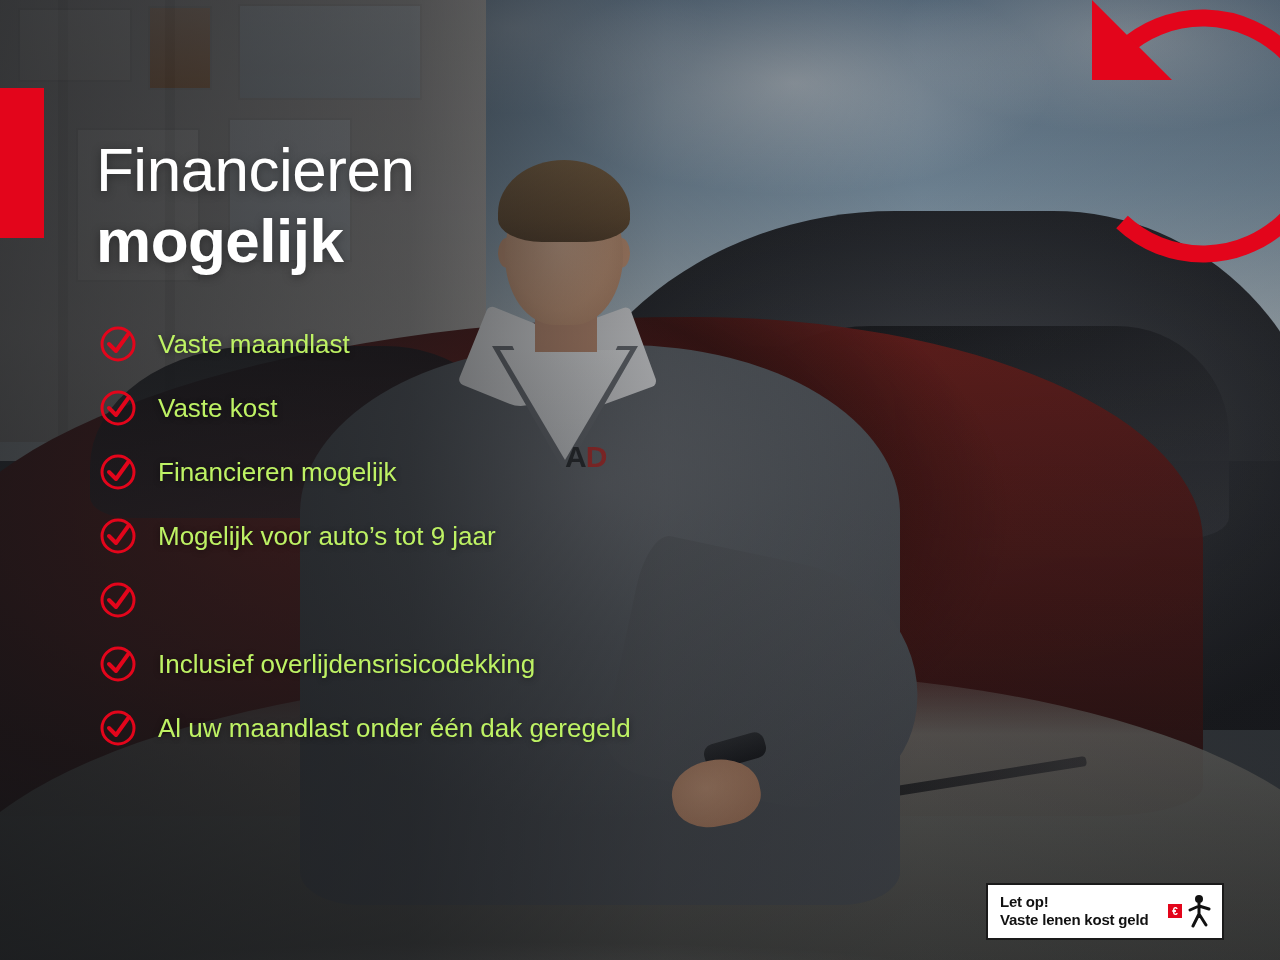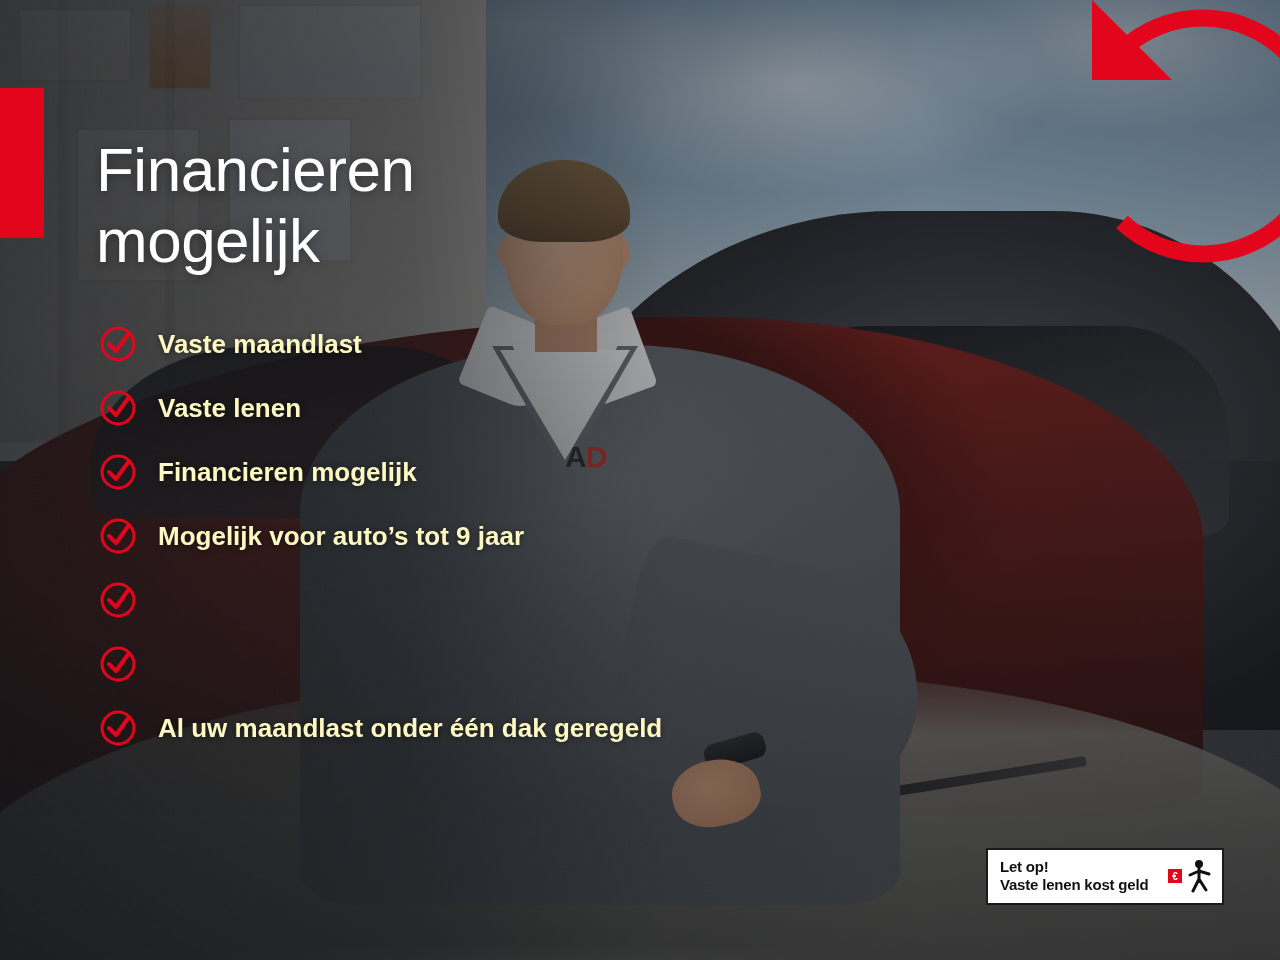--- a/index.html
+++ b/index.html
@@ -255,47 +255,47 @@
   .headline {
     position: absolute;
     left: 96px; top: 92px;
     color: #ffffff;
     font-size: 62px;
     line-height: 1.15;
     font-weight: 400;
     letter-spacing: -0.5px;
     text-shadow: 0 2px 10px rgba(0,0,0,0.35);
   }
-  .headline .line2 { display: block; }
+  .headline .line2 { display: block; font-weight: bold; }
 
   .bullets {
     position: absolute;
     left: 98px; top: 312px;
     list-style: none;
     margin: 0; padding: 0;
   }
   .bullets li {
     display: flex;
     align-items: center;
     height: 64px;
-    color: #fef9c3;
+    color: #bef264;
     font-size: 26px;
-    font-weight: 700;
+    font-weight: 400;
     text-shadow: 0 1px 6px rgba(0,0,0,0.45);
   }
   .check {
     width: 40px; height: 40px;
     margin-right: 20px;
     flex: 0 0 40px;
   }
 
   
   .warn {
     position: absolute;
-    right: 56px; bottom: 55px;
+    right: 56px; bottom: 20px;
     width: 238px;
     background: #ffffff;
     border: 2px solid #1a1a1a;
     padding: 8px 10px 8px 12px;
     display: flex;
     align-items: center;
     justify-content: space-between;
     box-sizing: border-box;
   }
   .warn-text {
@@ -378,21 +378,21 @@
           <circle cx="20" cy="20" r="16" fill="none" stroke="#e3051b" stroke-width="3"></circle>
           <path d="M11 20 L18 27 L31 9" fill="none" stroke="#e3051b" stroke-width="4" stroke-linecap="round" stroke-linejoin="round"></path>
         </svg>
       <span>Vaste maandlast</span>
     </li>
     <li>
       <svg class="check" viewBox="0 0 40 40">
           <circle cx="20" cy="20" r="16" fill="none" stroke="#e3051b" stroke-width="3"></circle>
           <path d="M11 20 L18 27 L31 9" fill="none" stroke="#e3051b" stroke-width="4" stroke-linecap="round" stroke-linejoin="round"></path>
         </svg>
-      <span>Vaste lenen</span>
+      <span>Vaste kost</span>
     </li>
     <li>
       <svg class="check" viewBox="0 0 40 40">
           <circle cx="20" cy="20" r="16" fill="none" stroke="#e3051b" stroke-width="3"></circle>
           <path d="M11 20 L18 27 L31 9" fill="none" stroke="#e3051b" stroke-width="4" stroke-linecap="round" stroke-linejoin="round"></path>
         </svg>
       <span>Financieren mogelijk</span>
     </li>
     <li>
       <svg class="check" viewBox="0 0 40 40">
@@ -405,20 +405,21 @@
       <svg class="check" viewBox="0 0 40 40">
           <circle cx="20" cy="20" r="16" fill="none" stroke="#e3051b" stroke-width="3"></circle>
           <path d="M11 20 L18 27 L31 9" fill="none" stroke="#e3051b" stroke-width="4" stroke-linecap="round" stroke-linejoin="round"></path>
         </svg>
     </li>
     <li>
       <svg class="check" viewBox="0 0 40 40">
           <circle cx="20" cy="20" r="16" fill="none" stroke="#e3051b" stroke-width="3"></circle>
           <path d="M11 20 L18 27 L31 9" fill="none" stroke="#e3051b" stroke-width="4" stroke-linecap="round" stroke-linejoin="round"></path>
         </svg>
+      <span>Inclusief overlijdensrisicodekking</span>
     </li>
     <li>
       <svg class="check" viewBox="0 0 40 40">
           <circle cx="20" cy="20" r="16" fill="none" stroke="#e3051b" stroke-width="3"></circle>
           <path d="M11 20 L18 27 L31 9" fill="none" stroke="#e3051b" stroke-width="4" stroke-linecap="round" stroke-linejoin="round"></path>
         </svg>
       <span>Al uw maandlast onder één dak geregeld</span>
     </li>
   </ul>
 

